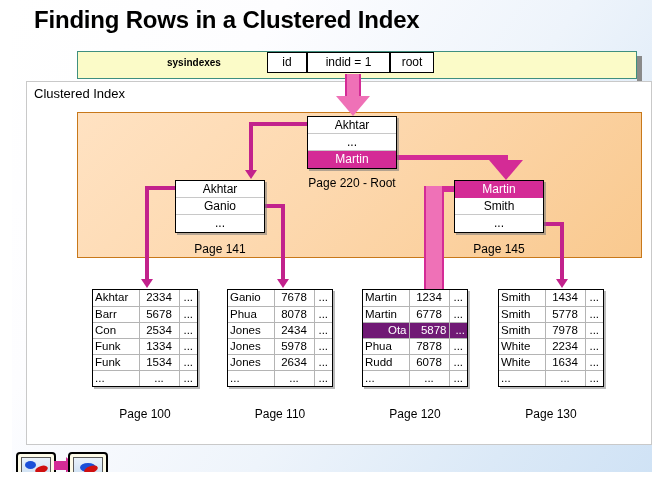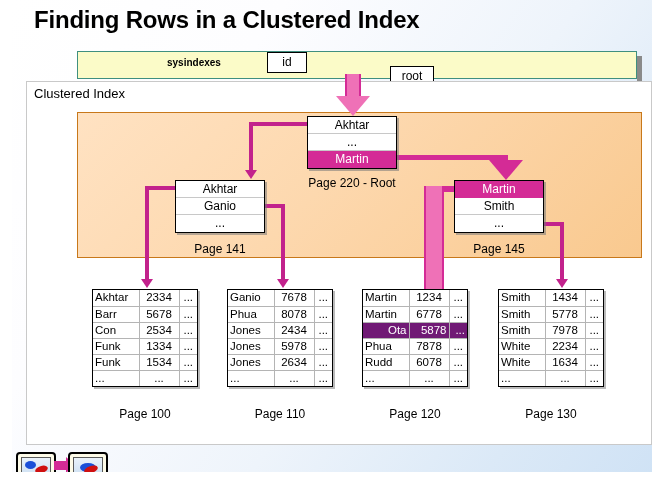--- a/index.html
+++ b/index.html
@@ -30,21 +30,21 @@
   #sysbar-label{
     position:absolute;left:155px;top:57px;font-size:10px;font-weight:bold;color:#000;
   }
   .syscell{
     position:absolute;top:52px;height:21px;background:#ffffff;
     border:1px solid #000;box-sizing:border-box;
     font-size:12px;color:#000;text-align:center;line-height:19px;
   }
   #syscell-id{left:255px;width:40px;}
   #syscell-indid{left:295px;width:83px;}
-  #syscell-root{left:378px;width:44px;margin-top:14px;}
+  #syscell-root{left:378px;width:44px;}
 
   
   #ci-panel{
     position:absolute;left:14px;top:81px;width:626px;height:364px;
     background:#ffffff;border:1px solid #c9c9c9;box-sizing:border-box;
   }
   #ci-panel-shadow{
     position:absolute;left:640px;top:86px;width:4px;height:364px;background:#cfcfcf;
   }
   #ci-label{
@@ -150,20 +150,21 @@
 <body>
 
 <div id="slide">
 
   <div id="title">Finding Rows in a Clustered Index</div>
 
   <div id="sysbar-shadow"></div>
   <div id="sysbar"></div>
   <div id="sysbar-label">sysindexes</div>
   <div class="syscell" id="syscell-id">id</div>
+  <div class="syscell" id="syscell-indid">indid = 1</div>
   <div class="syscell" id="syscell-root">root</div>
 
   <div id="ci-panel-shadow"></div>
   <div id="ci-panel"></div>
   <div id="ci-label">Clustered Index</div>
 
   <div id="index-region"></div>
 
   <div class="fatarrow" style="left:324px;top:74px;width:34px;height:42px;">
     <div class="stem" style="left:9px;top:0;width:12px;height:24px;"></div>

